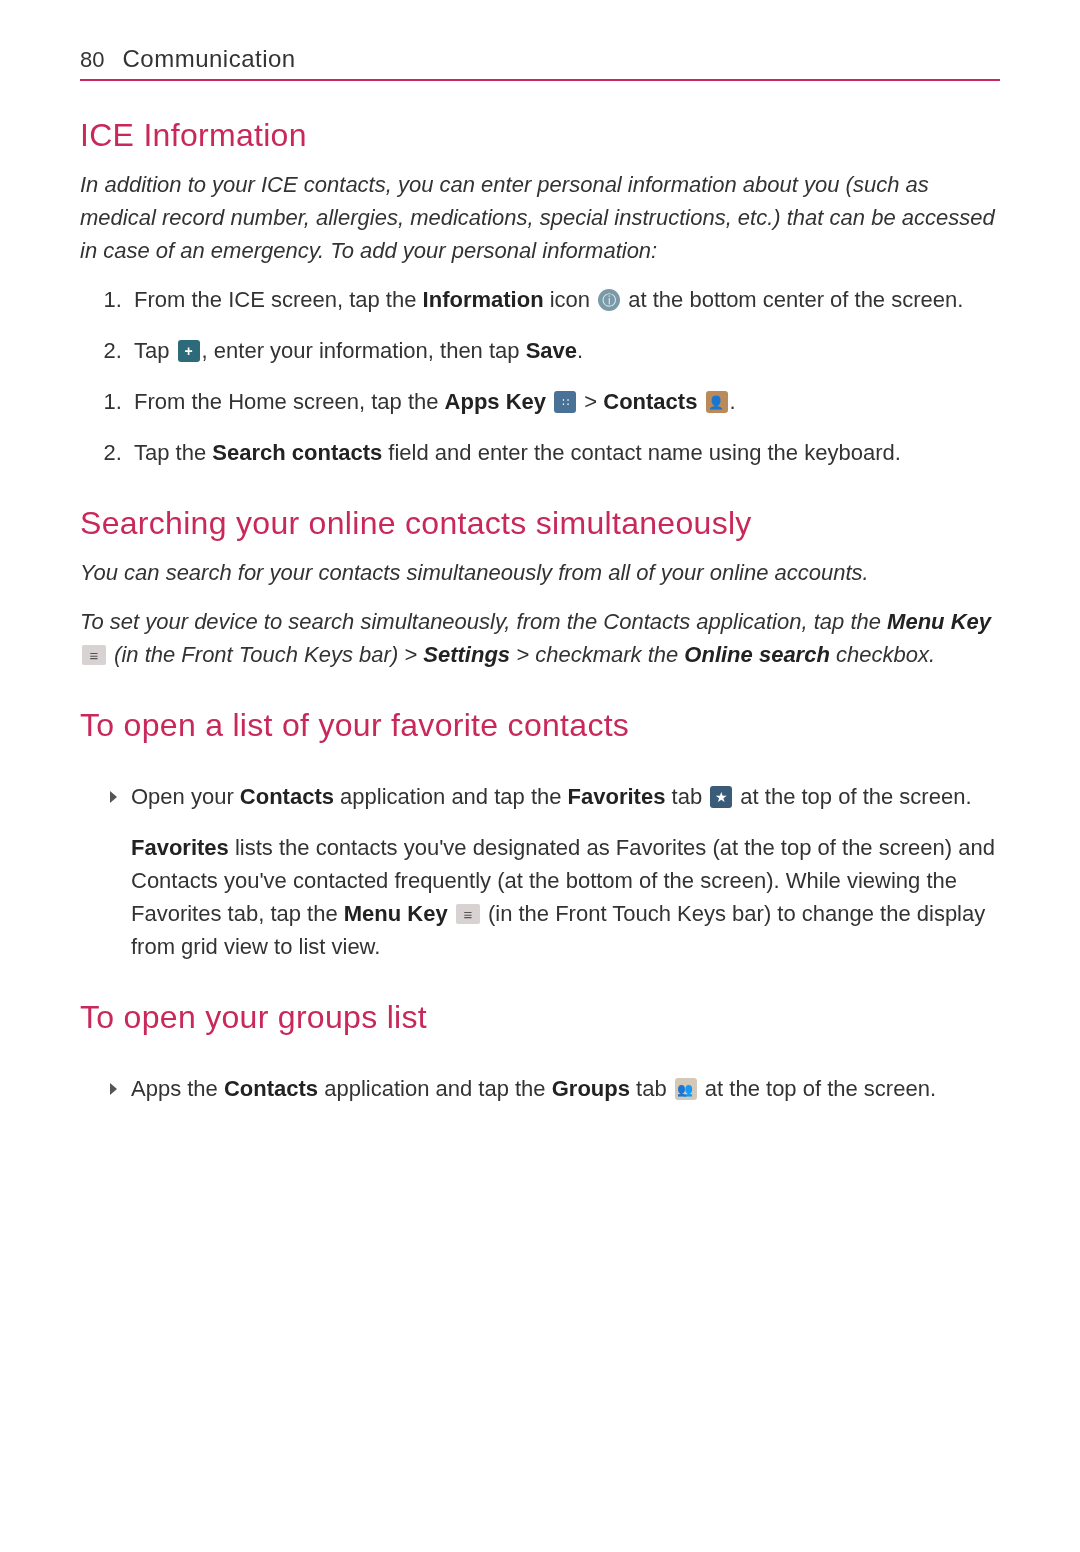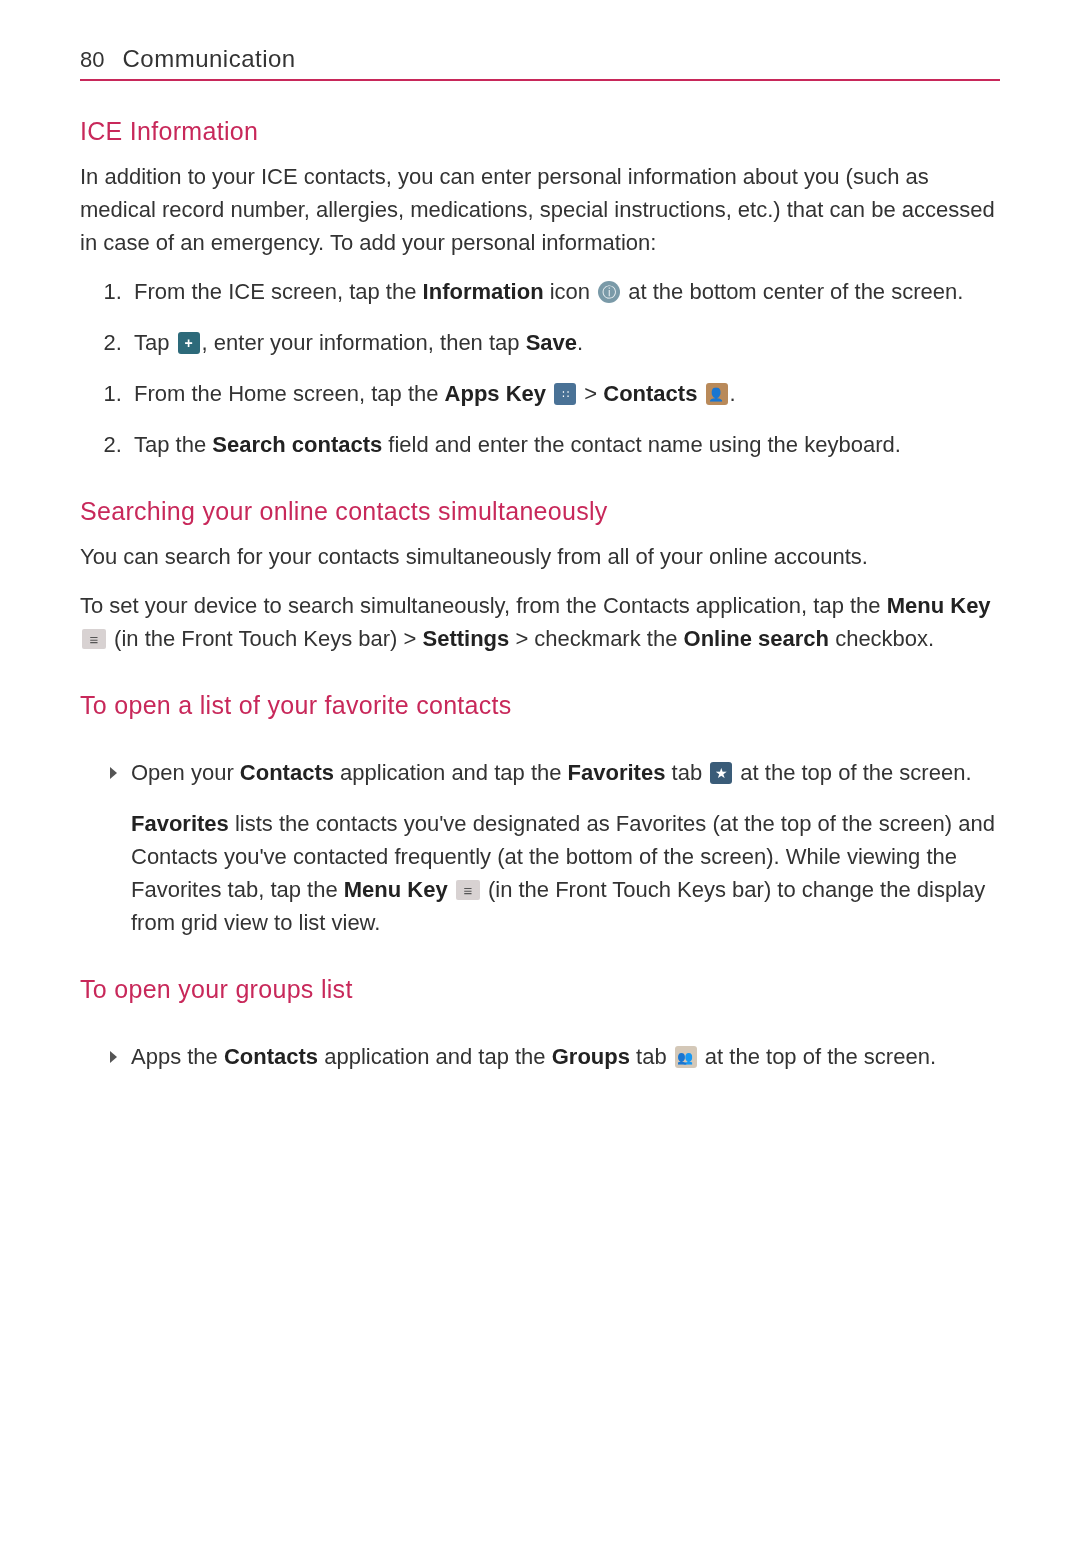--- a/index.html
+++ b/index.html
@@ -32,31 +32,32 @@
     font-size: 24px;
     color: #333;
     font-weight: 400;
     letter-spacing: 0.5px;
   }
   .content {
     padding-left: 0px;
   }
   .section-heading {
     color: #c8285a;
-    font-size: 25px;
+    font-size: 32px;
     font-weight: 400;
     margin-top: 36px;
     margin-bottom: 14px;
     letter-spacing: 0.3px;
   }
   .body-text {
     font-size: 22px;
     line-height: 1.5;
     color: #333;
     margin-bottom: 16px;
+    font-style: italic;
   }
   ol.steps {
     padding-left: 30px;
     margin: 10px 0 10px 18px;
   }
   ol.steps li {
     font-size: 22px;
     line-height: 1.5;
     color: #333;
     margin-bottom: 18px;

